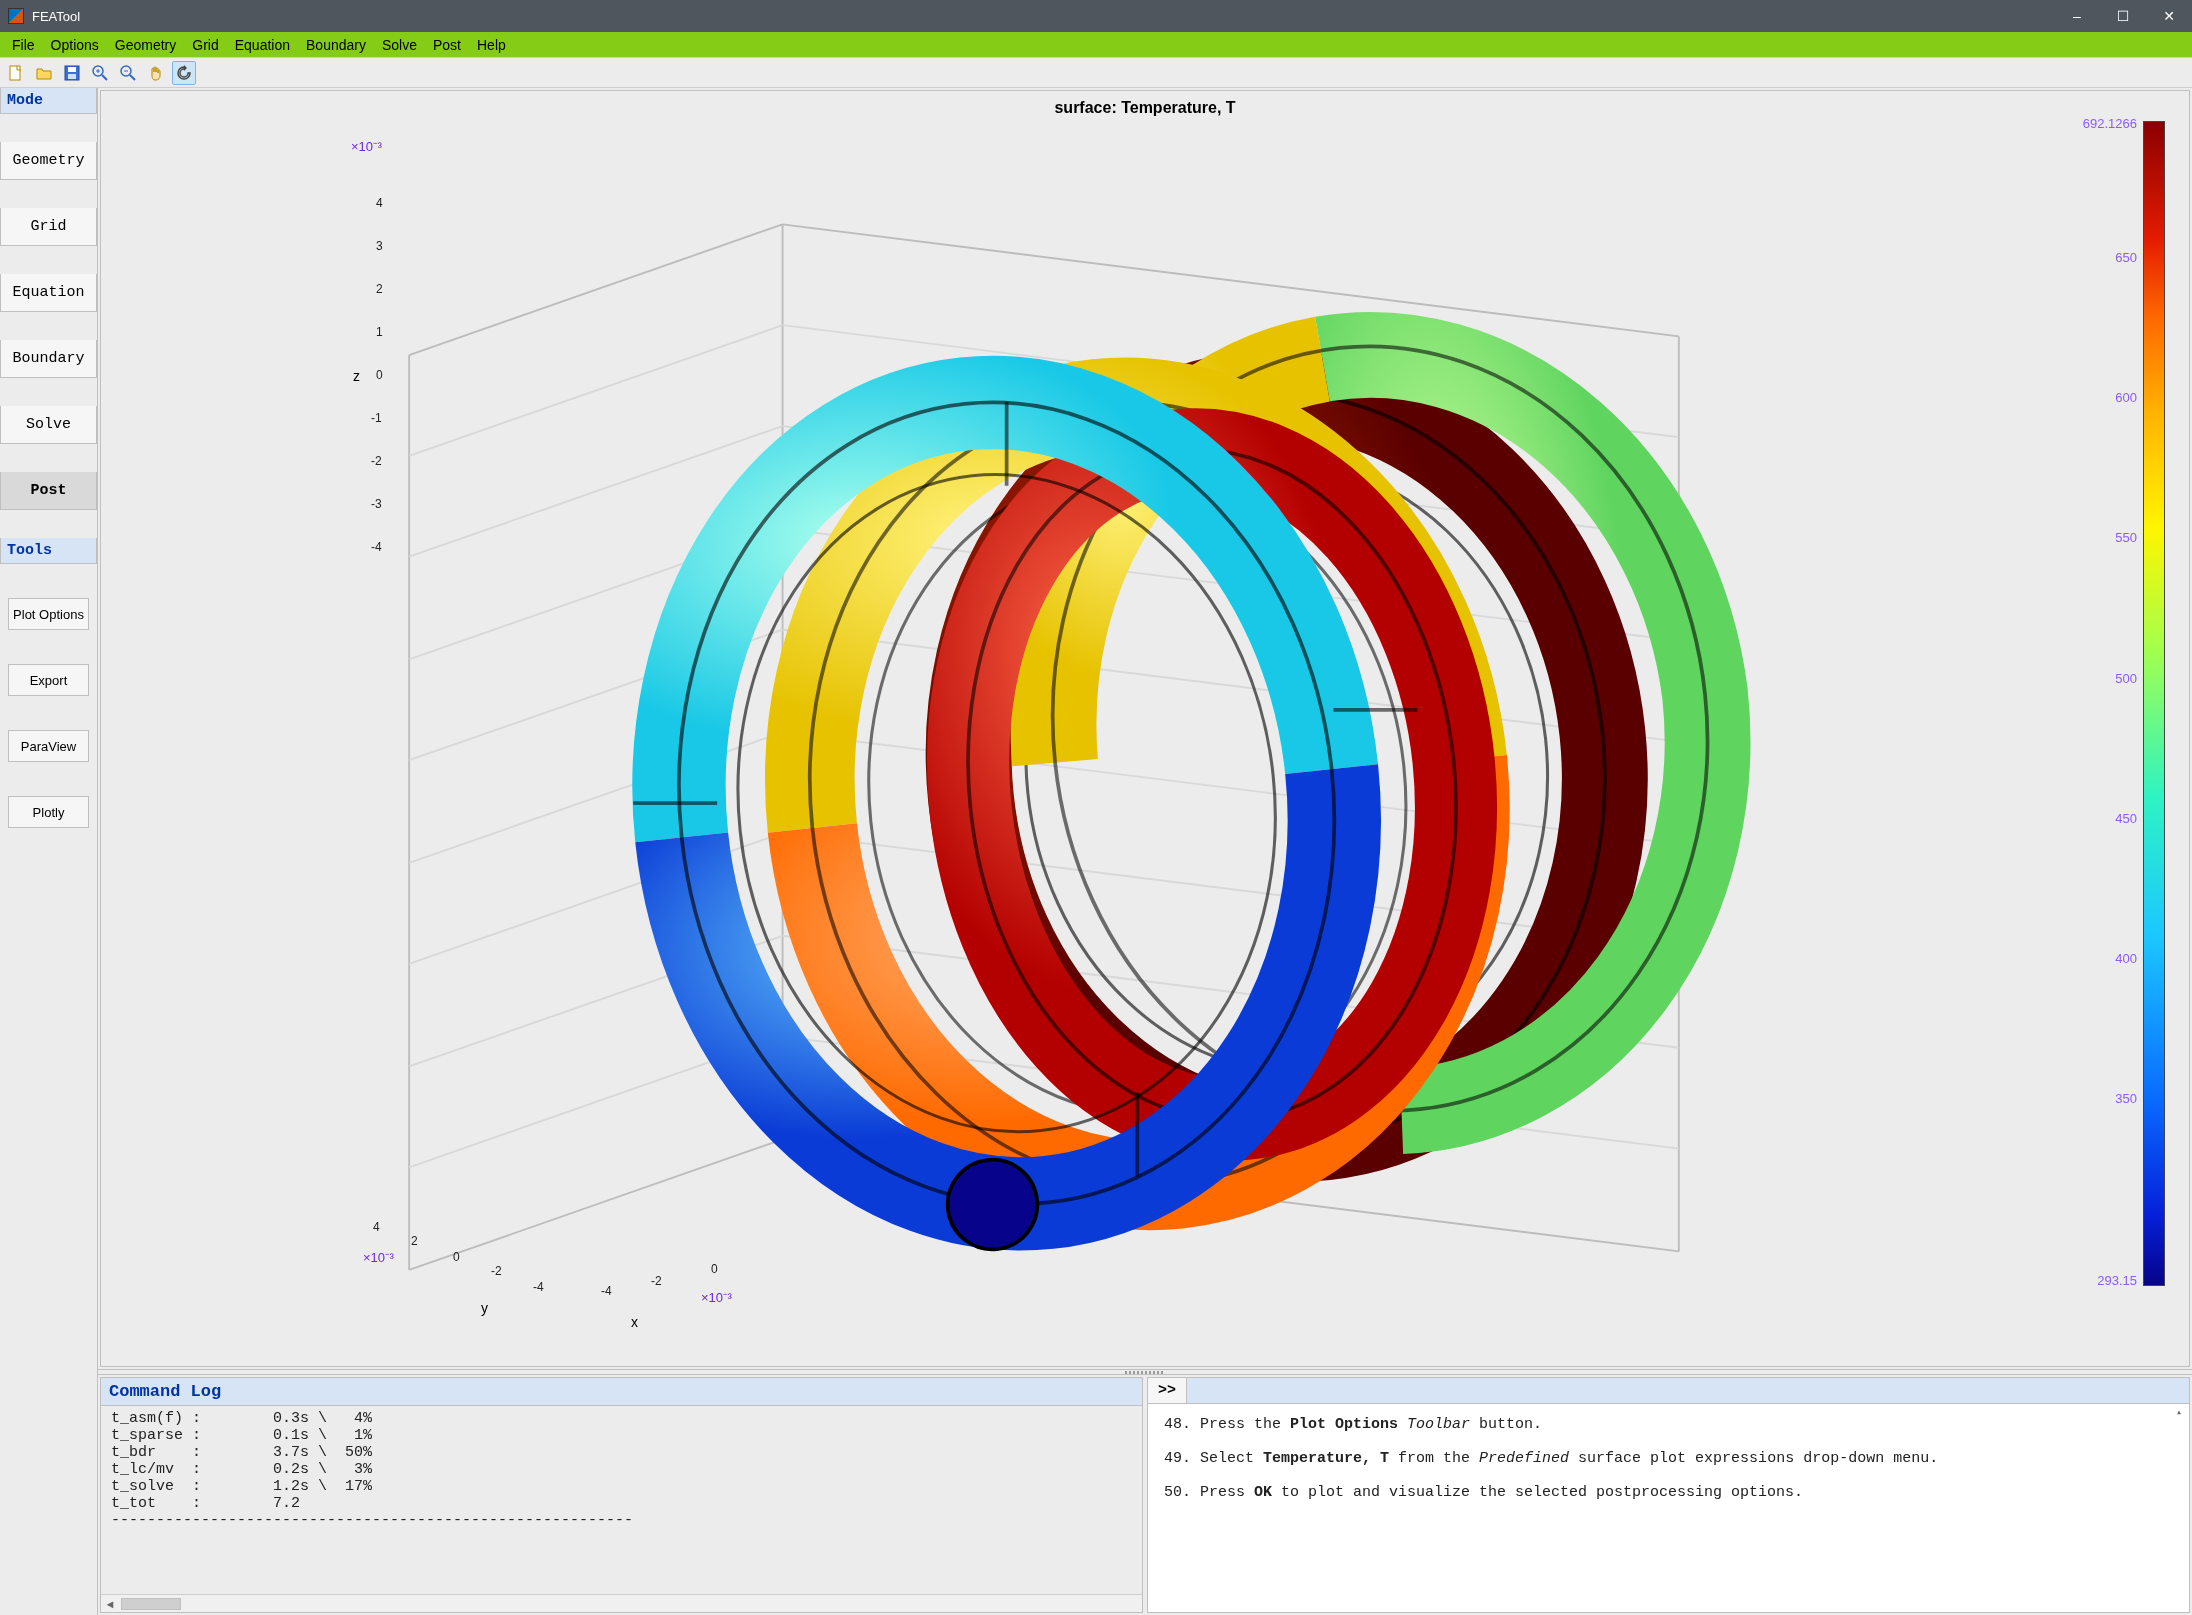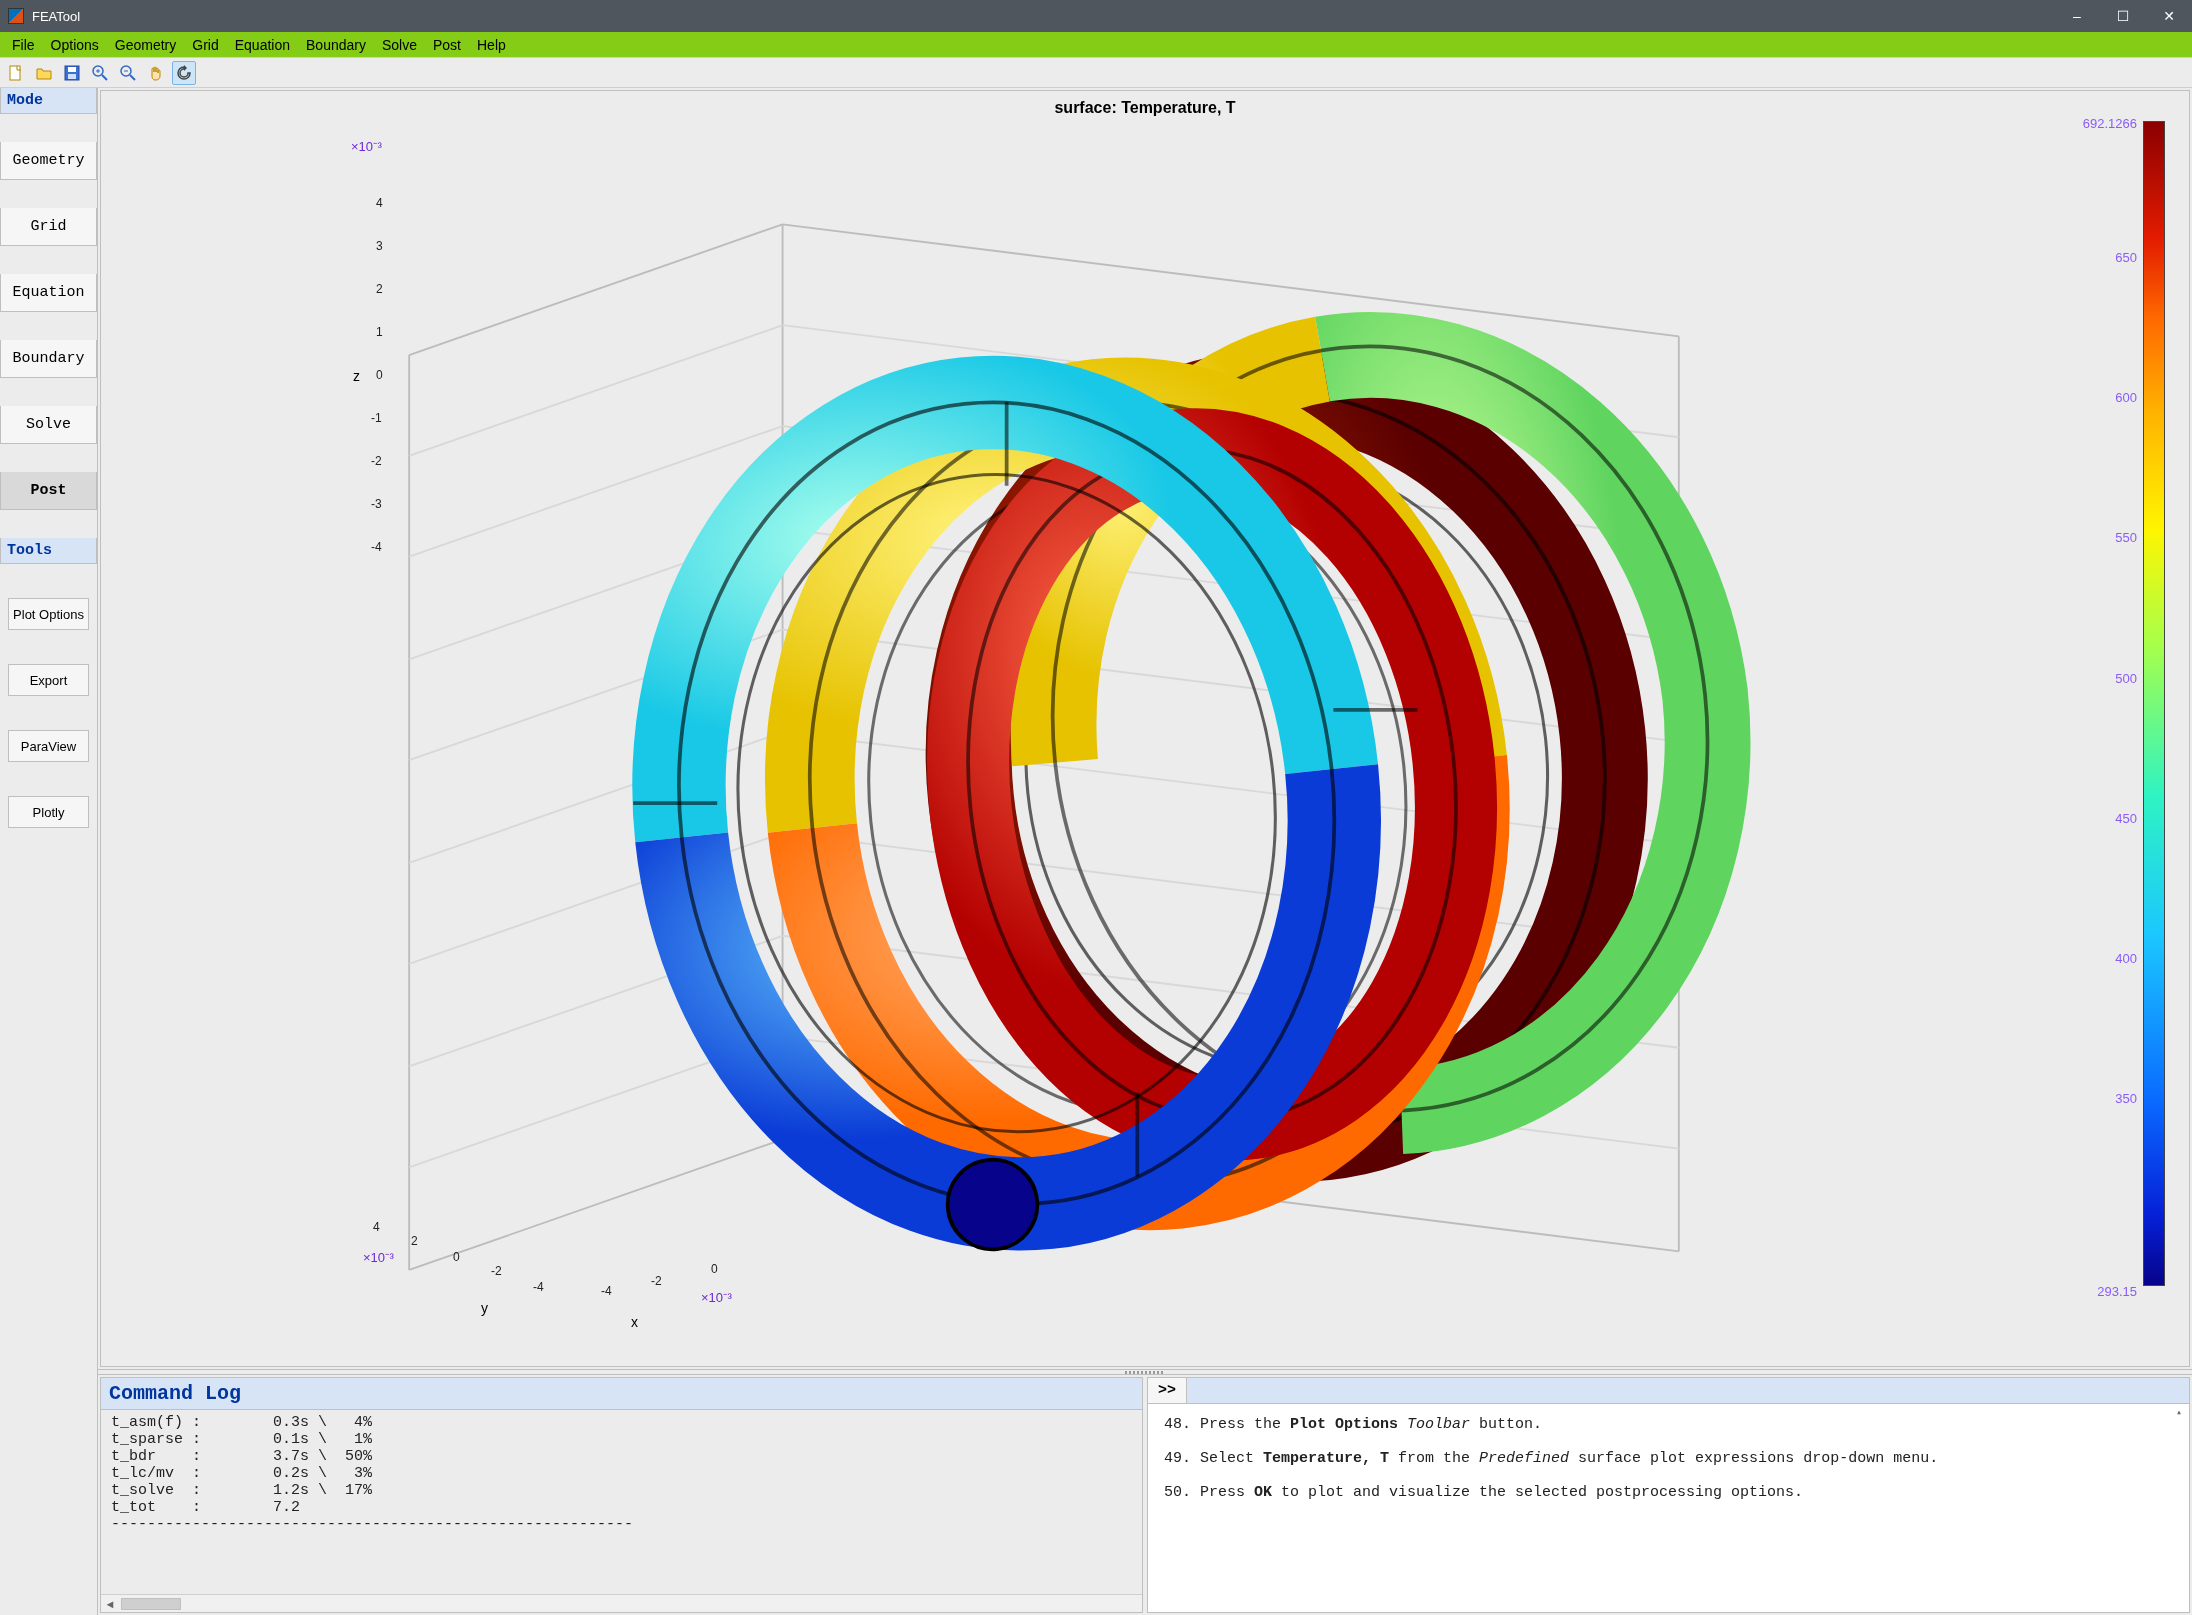--- a/index.html
+++ b/index.html
@@ -182,21 +182,21 @@
     display:flex;
     flex-direction:column;
     border:1px solid #bfbfbf;
     margin:2px;
     background:#fff;
     min-width:0;
   }
   .cmdlog .hdr {
     font-family:"Courier New",monospace;
     font-weight:bold;
-    font-size:20px;
+    font-size:17px;
     color:#00359e;
     background:#d6e4f5;
     border-bottom:1px solid #bfbfbf;
     padding:4px 8px;
   }
   .cmdlog .body {
     flex:1;
     background:#ececec;
     overflow:auto;
     font-family:"Courier New",monospace;
@@ -482,21 +482,21 @@
 
       <div class="colorbar"></div>
       <div class="cbar-tick" style="top:32px;">692.1266</div>
       <div class="cbar-tick" style="top:13%;">650</div>
       <div class="cbar-tick" style="top:24%;">600</div>
       <div class="cbar-tick" style="top:35%;">550</div>
       <div class="cbar-tick" style="top:46%;">500</div>
       <div class="cbar-tick" style="top:57%;">450</div>
       <div class="cbar-tick" style="top:68%;">400</div>
       <div class="cbar-tick" style="top:79%;">350</div>
-      <div class="cbar-tick" style="bottom:60px;top:auto;text-align:right;">293.15</div>
+      <div class="cbar-tick" style="bottom:71px;top:auto;text-align:right;">293.15</div>
     </div>
 
     <div class="splitter"></div>
 
     <div class="bottom">
       <div class="bottom-split">
 
         <div class="cmdlog">
           <div class="hdr">Command Log</div>
           <div class="body" id="cmdlog-body">t_asm(f) :        0.3s \   4%

